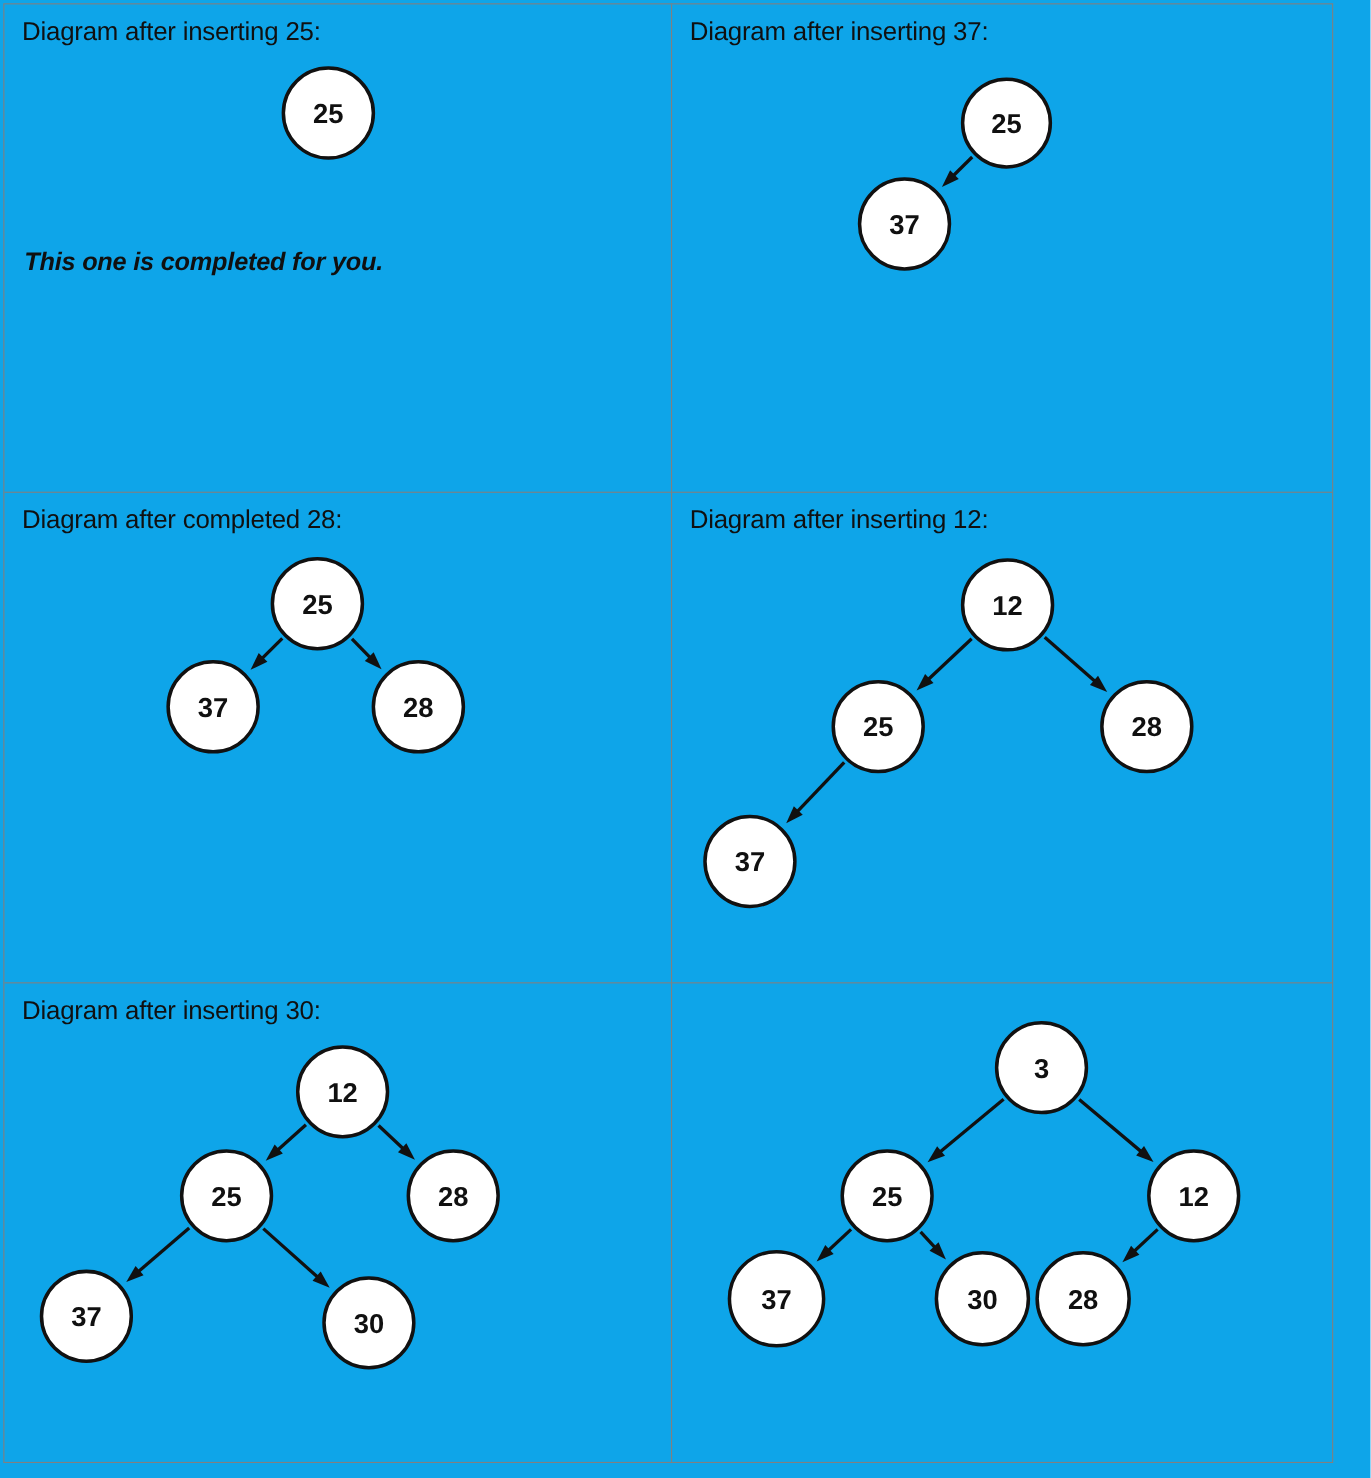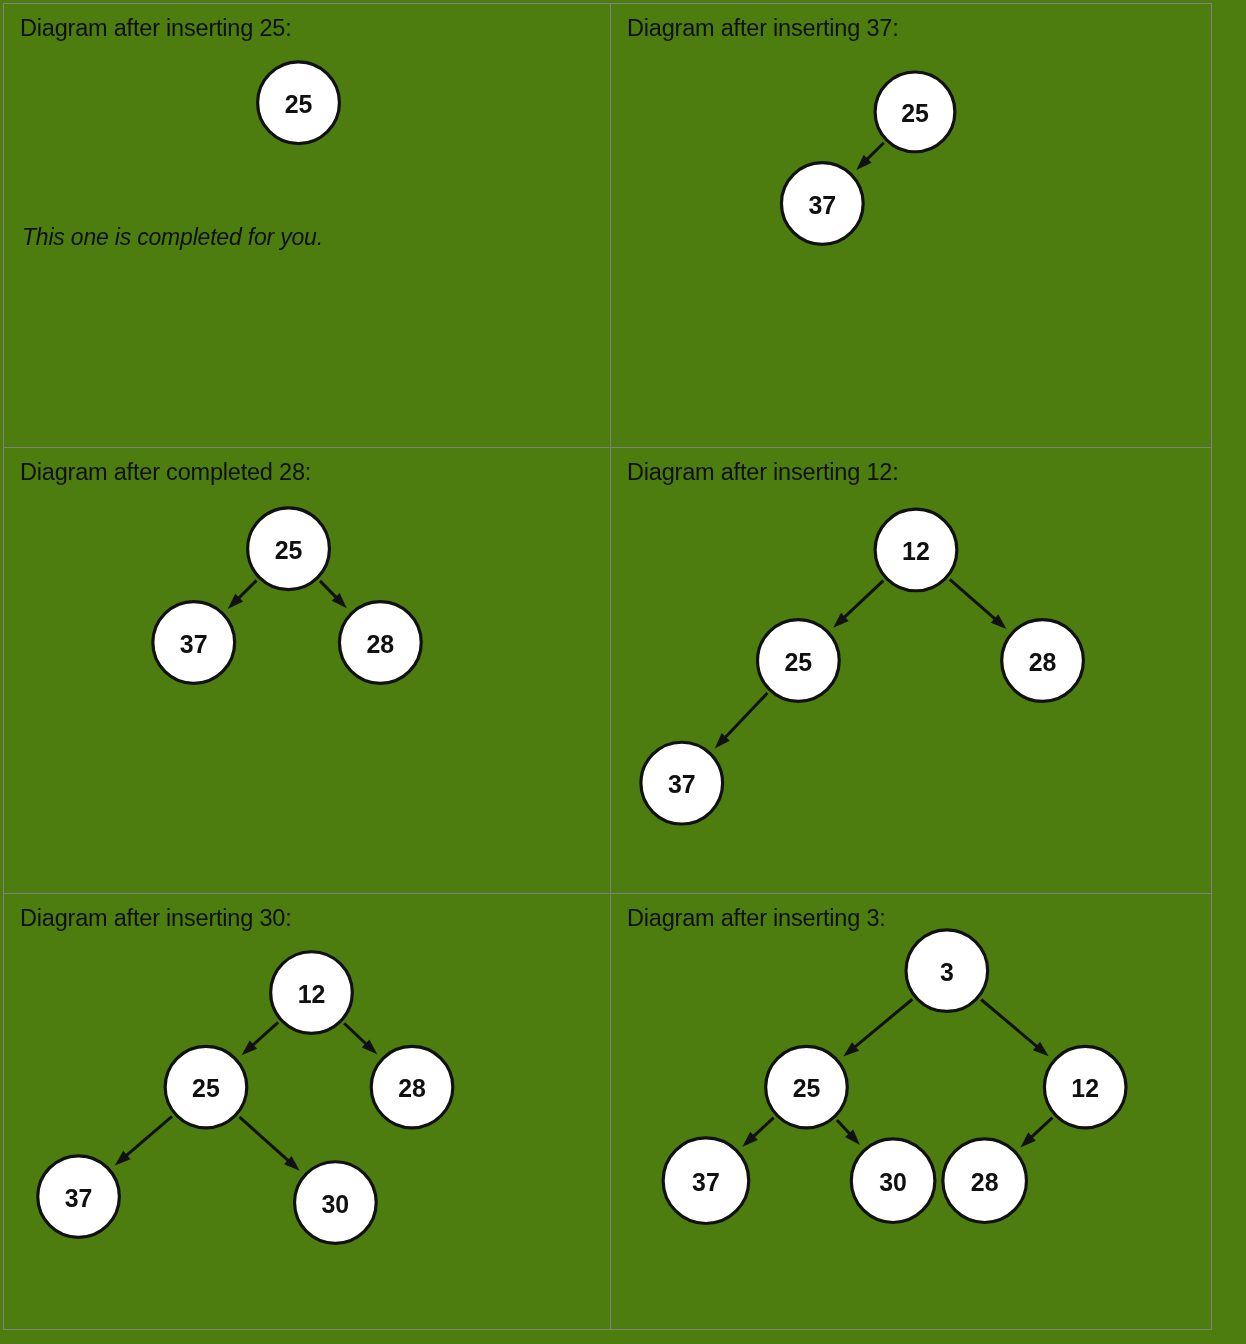--- a/index.html
+++ b/index.html
@@ -8,21 +8,21 @@
     background: #ffffff;
   }
   body {
     font-family: "Liberation Sans", sans-serif;
     color: #0d0d0d;
   }
   #page {
     position: relative;
     width: 1246px;
     height: 1344px;
-    background: #4d7c0f;
+    background: #0ea5e9;
     overflow: hidden;
   }
   .table {
     position: absolute;
     left: 3px;
     top: 3px;
     width: 1209px;
     height: 1327px;
     box-sizing: border-box;
     border: 1.5px solid #808080;
@@ -50,21 +50,21 @@
     white-space: nowrap;
     color: #101010;
     font-stretch: condensed;
   }
   .cell-note {
     position: absolute;
     left: 18px;
     top: 220px;
     font-size: 23px;
     font-style: italic;
-    font-weight: 400;
+    font-weight: 700;
     letter-spacing: -0.2px;
     white-space: nowrap;
     color: #101010;
   }
 
   .canvas {
     position: absolute;
     left: 0;
     top: 0;
     width: 100%;
@@ -223,21 +223,20 @@
             <text class="node-label" x="74" y="305">37</text>
           </g>
           <g>
             <circle class="node-circle" cx="332" cy="310" r="41"></circle>
             <text class="node-label" x="332" y="311">30</text>
           </g>
         </svg>
     </div>
 
     <div class="cell col-last row-last">
-      <div class="cell-title">Diagram after inserting 3:</div>
       <svg class="canvas" viewBox="0 0 602 437">
           <g>
             <line class="edge-line" x1="302.37" y1="105.74" x2="239.87" y2="157.60"></line>
             <polygon class="edge-head" points="232.94,163.35 241.68,148.82 248.83,157.44"></polygon>
           </g>
           <g>
             <line class="edge-line" x1="371.43" y1="105.98" x2="432.39" y2="157.29"></line>
             <polygon class="edge-head" points="439.28,163.09 423.43,157.07 430.64,148.50"></polygon>
           </g>
           <g>

